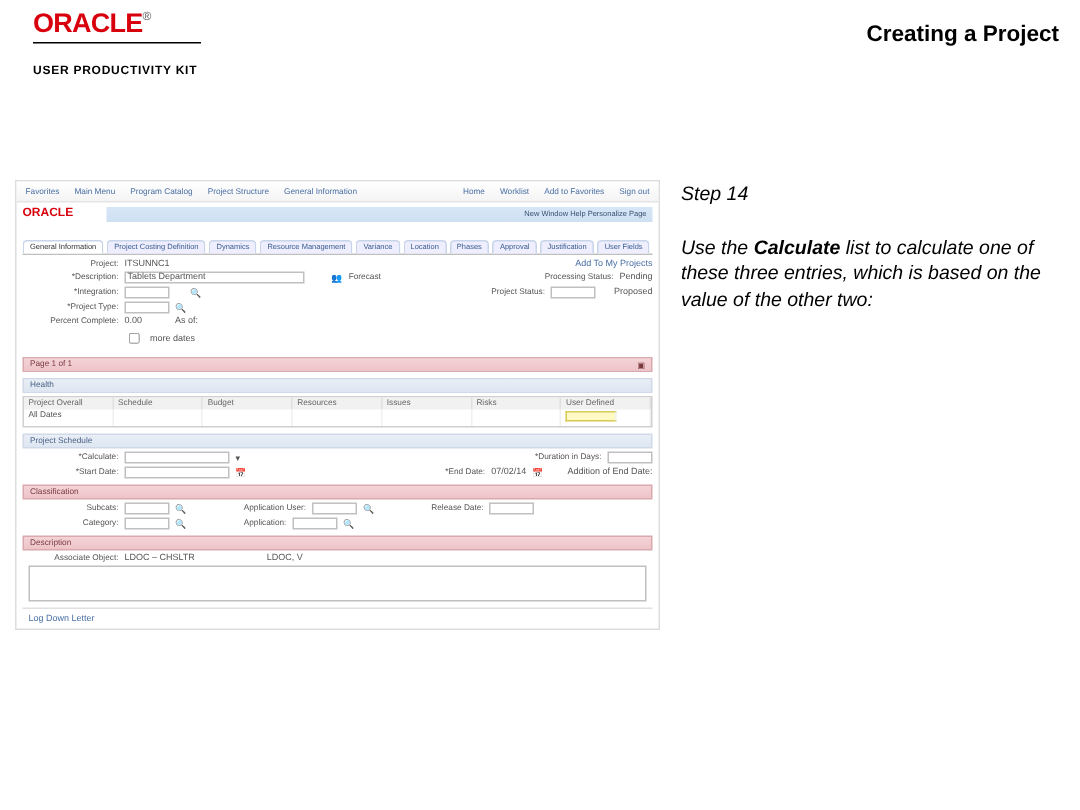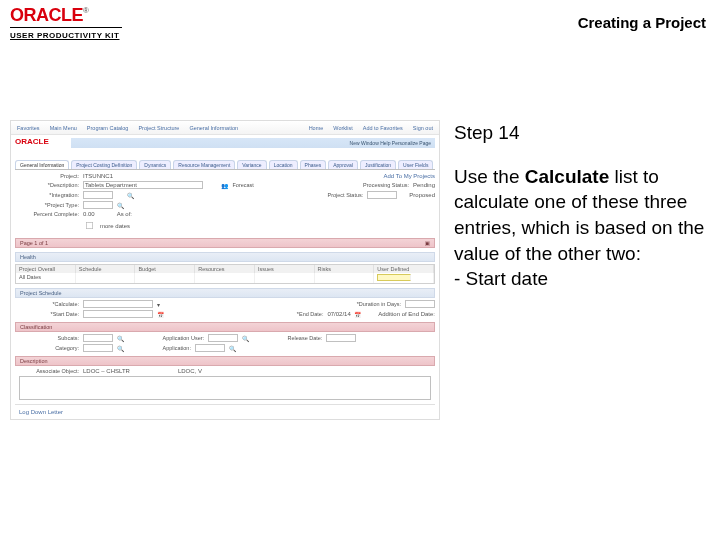--- a/index.html
+++ b/index.html
@@ -1,29 +1,29 @@
 <!DOCTYPE html>
 <html><head>
 <meta charset="utf-8">
 <style>
   * { box-sizing: border-box; margin: 0; padding: 0; }
   html, body { width: 720px; height: 540px; font-family: Arial, Helvetica, sans-serif; background: #fff; color: #000; }
   .page { width: 720px; height: 540px; position: relative; }
 
-  .topbar { position: absolute; top: 6px; left: 10px; right: 10px; height: 46px; }
+  .topbar { position: absolute; top: 6px; left: 22px; right: 10px; height: 46px; }
   .logo-wrap { display: inline-block; }
   .logo-text { color: #d9000d; font-weight: 700; font-size: 18px; letter-spacing: -0.5px; line-height: 1; }
   .logo-tm { color: #555; font-size: 8px; vertical-align: top; }
   .logo-rule { border-top: 1px solid #000; width: 112px; margin-top: 2px; }
-  .logo-sub { font-size: 8px; font-weight: 700; letter-spacing: 0.5px; color: #000; margin-top: 3px; text-decoration: underline; }
+  .logo-sub { font-size: 8px; font-weight: 700; letter-spacing: 0.5px; color: #000; margin-top: 13px; }
   .pagetitle { position: absolute; right: 4px; top: 8px; font-size: 15px; font-weight: 700; text-align: right; }
 
   .content { position: absolute; top: 120px; left: 10px; right: 10px; bottom: 10px; display: flex; gap: 14px; }
   .shot { width: 430px; height: 300px; border: 1px solid #ddd; background: #fff; position: relative; overflow: hidden; font-size: 6px; color: #555; }
-  .instr { flex: 1; font-size: 19px; line-height: 1.35; }
+  .instr { flex: 1; font-size: 13px; line-height: 1.35; font-style: italic; }
   .instr .step { font-weight: 400; margin-bottom: 18px; }
   .instr b { font-weight: 700; text-align: center; }
 
   
   .shot .appbar { height: 14px; background: linear-gradient(#fff,#f4f4f4); border-bottom: 1px solid #e4e4e4; display:flex; align-items:center; padding:0 6px; gap:10px; font-size:5.5px; color:#888;}
   .shot .appbar .link { color:#4a6fa5; }
   .shot .brand { position:absolute; left:4px; top:16px; color:#d9000d; font-weight:700; font-size:8px; }
   .shot .crumb { position:absolute; top:17px; left:60px; right:4px; height:10px; background:linear-gradient(#d7e6f7,#cfe0f3); font-size:5px; color:#37526f; display:flex; align-items:center; padding:0 4px; justify-content:space-between;}
   .shot .tabs { position:absolute; top:39px; left:4px; right:4px; height:10px; display:flex; gap:2px; font-size:5px; align-items:flex-end; border-bottom:1px solid #bfbfbf;}
   .shot .tab { background:#eef; border:1px solid #c8d4e8; border-bottom:none; border-radius:3px 3px 0 0; padding:1px 4px; color:#3b5b8c;}
@@ -229,17 +229,16 @@
           <span style="color:#4a6fa5;">Log Down Letter</span>
         </div>
       </div>
     </div>
 
     <div class="instr">
       <div class="step">Step 14</div>
       <p>
         <span>Use the </span><b>Calculate</b><span> list to calculate one of these three entries, which is based on the value of the other two:</span>
       </p>
-      <div>- Start date</div>
     </div>
 
   </div>
 </div>
 
 </body></html>

